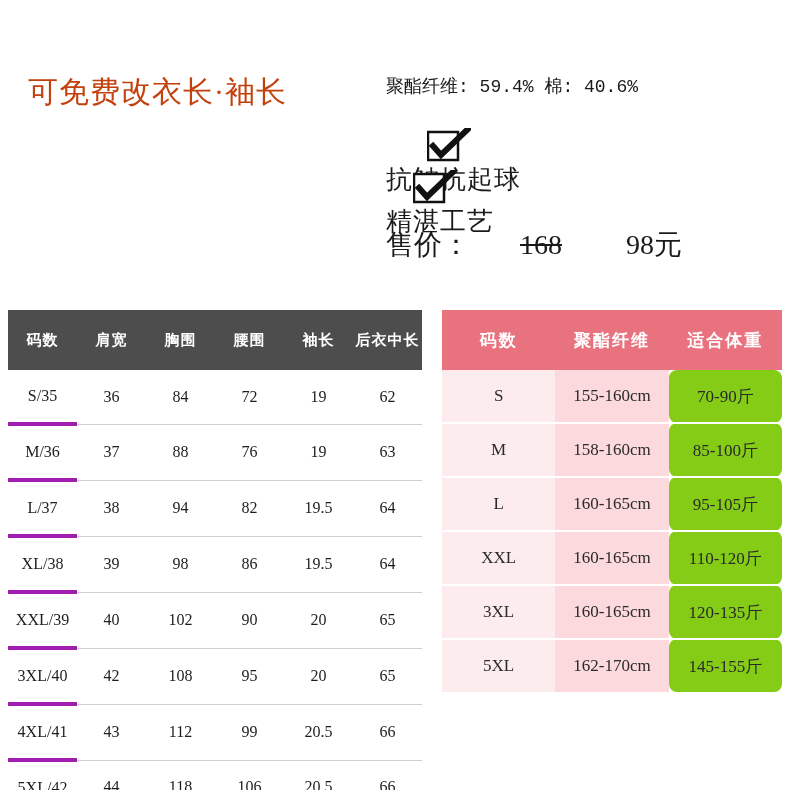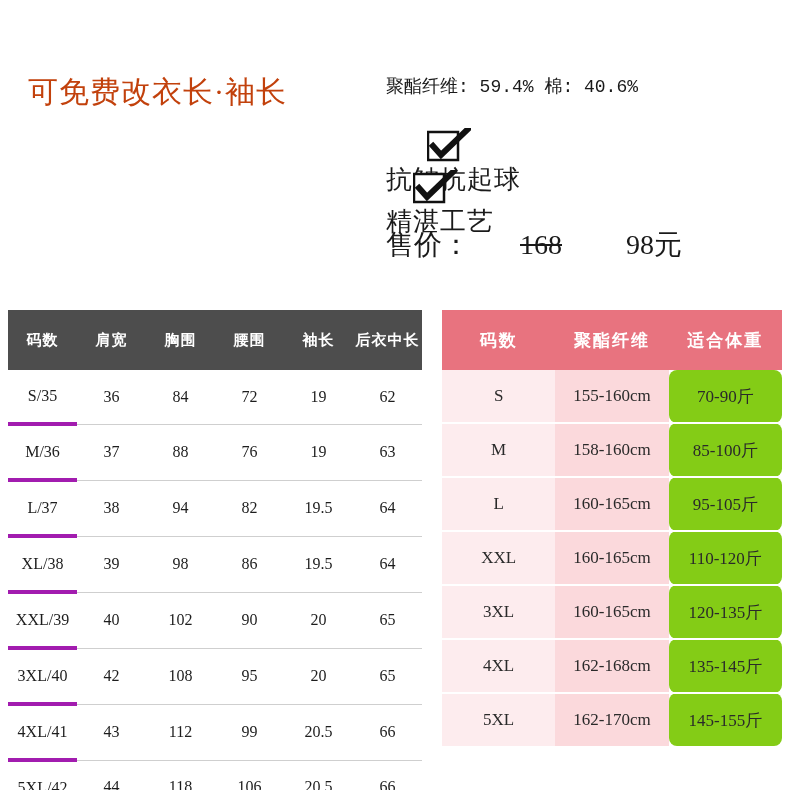--- a/index.html
+++ b/index.html
@@ -310,25 +310,20 @@
           <td class="c-size">XXL</td>
           <td class="c-h">160-165cm</td>
           <td class="c-w">110-120斤</td>
         </tr>
         <tr>
           <td class="c-size">3XL</td>
           <td class="c-h">160-165cm</td>
           <td class="c-w">120-135斤</td>
         </tr>
         <tr>
-          <td class="c-size">4XL</td>
-          <td class="c-h">162-168cm</td>
-          <td class="c-w">135-145斤</td>
-        </tr>
-        <tr>
           <td class="c-size">5XL</td>
           <td class="c-h">162-170cm</td>
           <td class="c-w">145-155斤</td>
         </tr>
       </tbody>
     </table>
   </div>
 
 </div>
 

